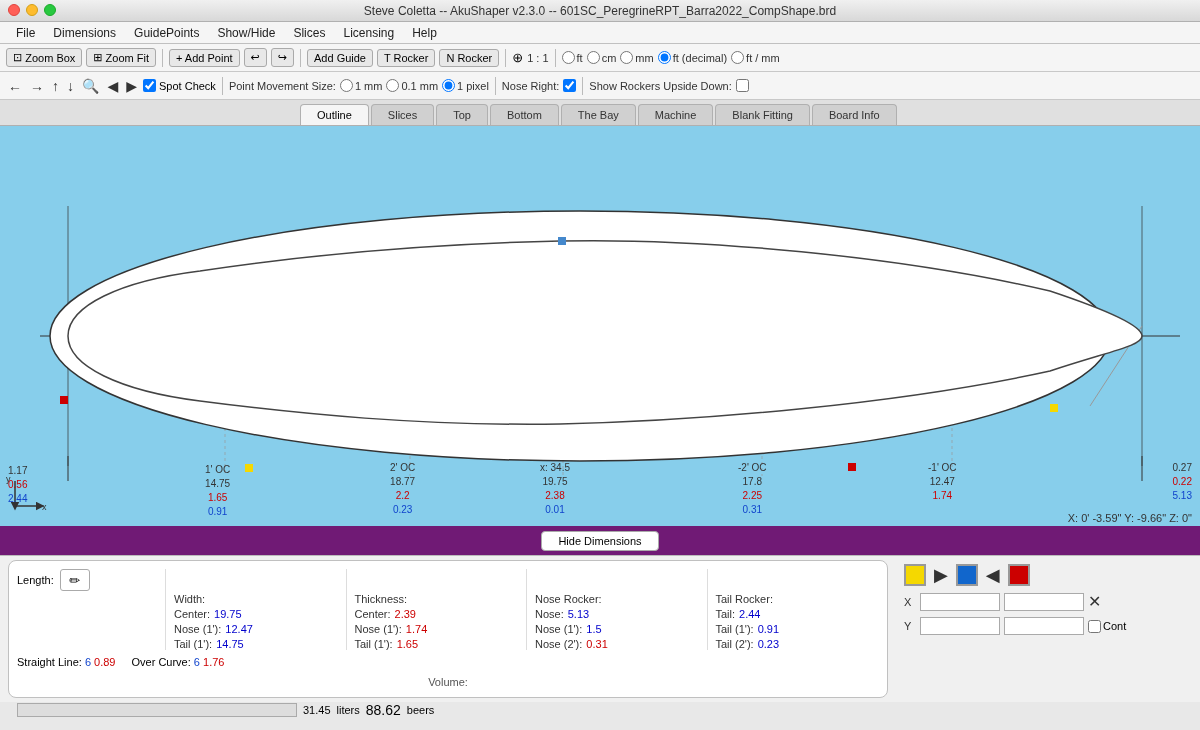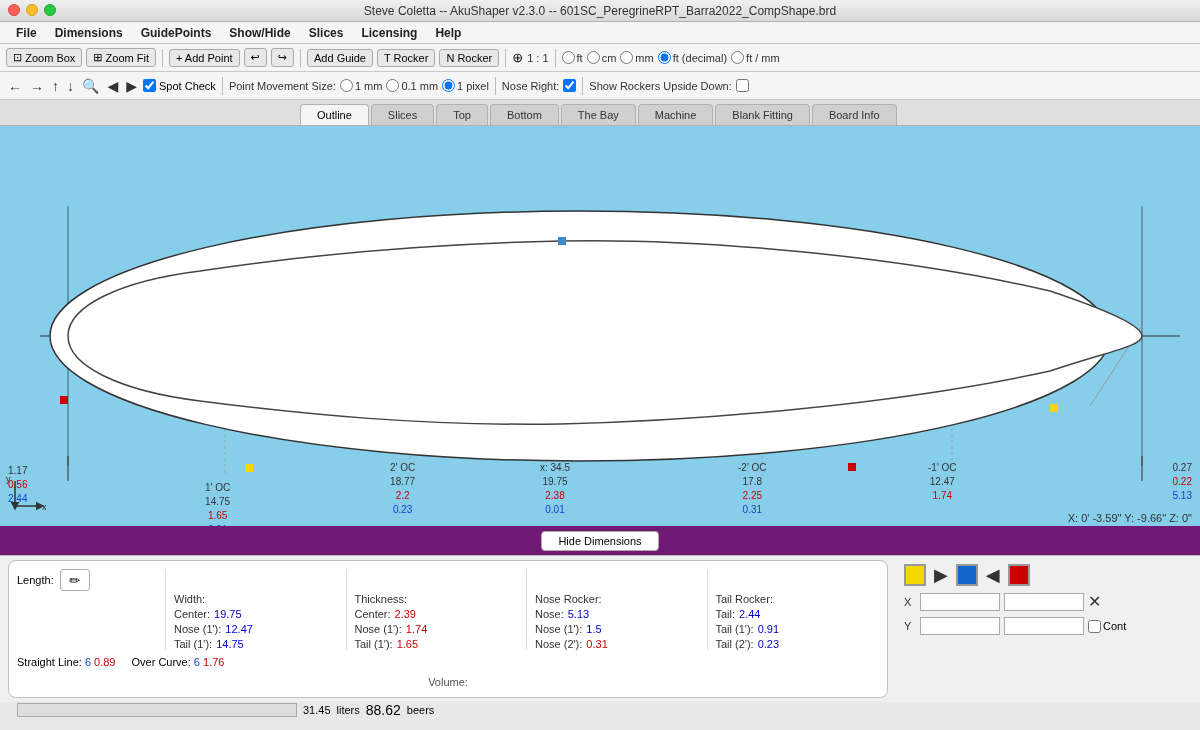--- a/index.html
+++ b/index.html
@@ -41,21 +41,20 @@
       align-items: center;
       padding: 0 8px;
       gap: 2px;
     }
     .menu-item {
       padding: 2px 8px;
       cursor: pointer;
       border-radius: 3px;
       font-size: 12px;
       color: #222;
-      font-weight: bold;
     }
 
     
     #toolbar1 {
       height: 28px;
       background: #f5f5f5;
       border-bottom: 1px solid #c8c8c8;
       display: flex;
       align-items: center;
       padding: 0 6px;
@@ -413,21 +412,21 @@
       </marker>
     </defs>
   </svg>
 
   <div class="canvas-dim-group" style="left:8px;top:338px;">
     <div style="color:#333;font-size:10px;">1.17</div>
     <div style="color:#cc0000;font-size:10px;">0.56</div>
     <div style="color:#1144cc;font-size:10px;">2.44</div>
   </div>
 
-  <div class="canvas-dim-group" style="left:205px;top:355px;">
+  <div class="canvas-dim-group" style="left:205px;top:337px;">
     <div style="color:#333;font-size:10px;">1' OC</div>
     <div style="color:#333;font-size:10px;">14.75</div>
     <div style="color:#cc0000;font-size:10px;">1.65</div>
     <div style="color:#1144cc;font-size:10px;">0.91</div>
   </div>
 
   <div class="canvas-dim-group" style="left:390px;top:335px;">
     <div style="color:#333;font-size:10px;">2' OC</div>
     <div style="color:#333;font-size:10px;">18.77</div>
     <div style="color:#cc0000;font-size:10px;">2.2</div>

